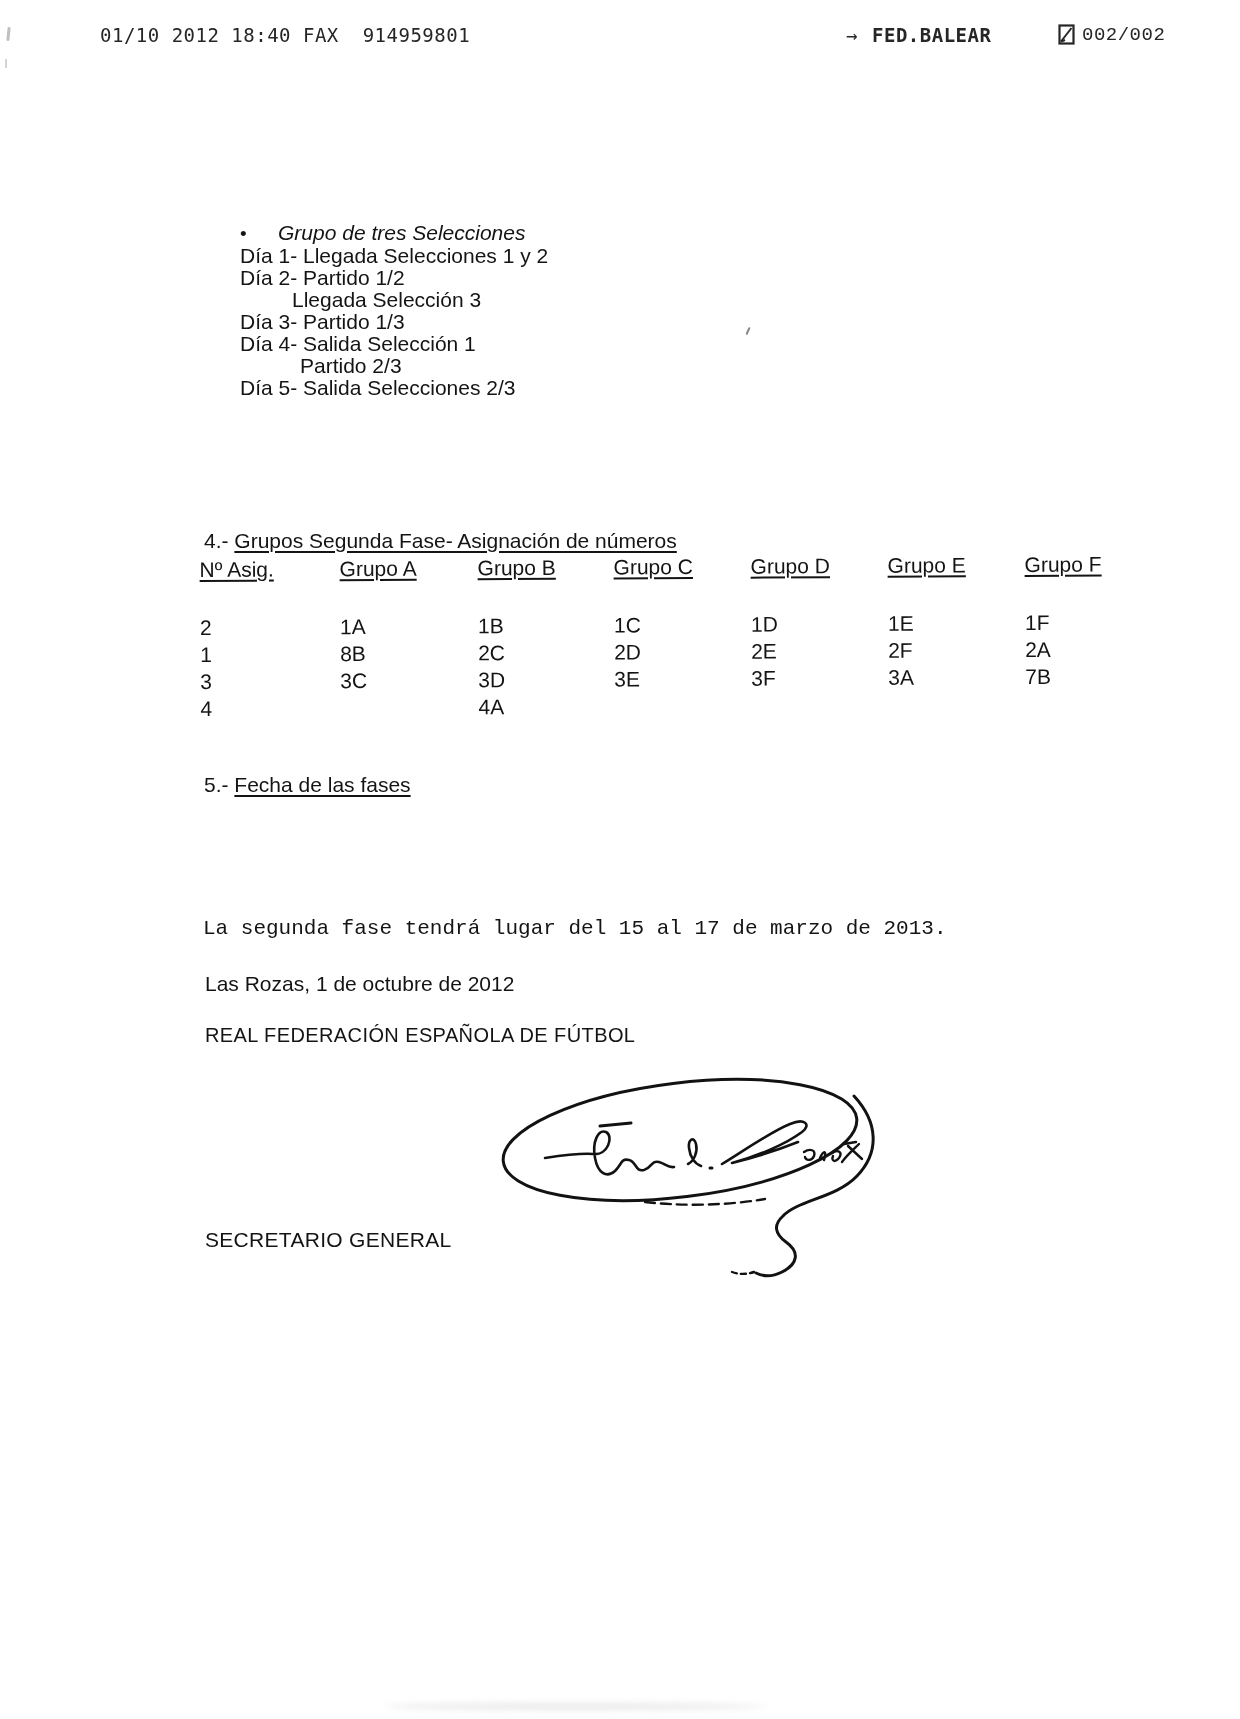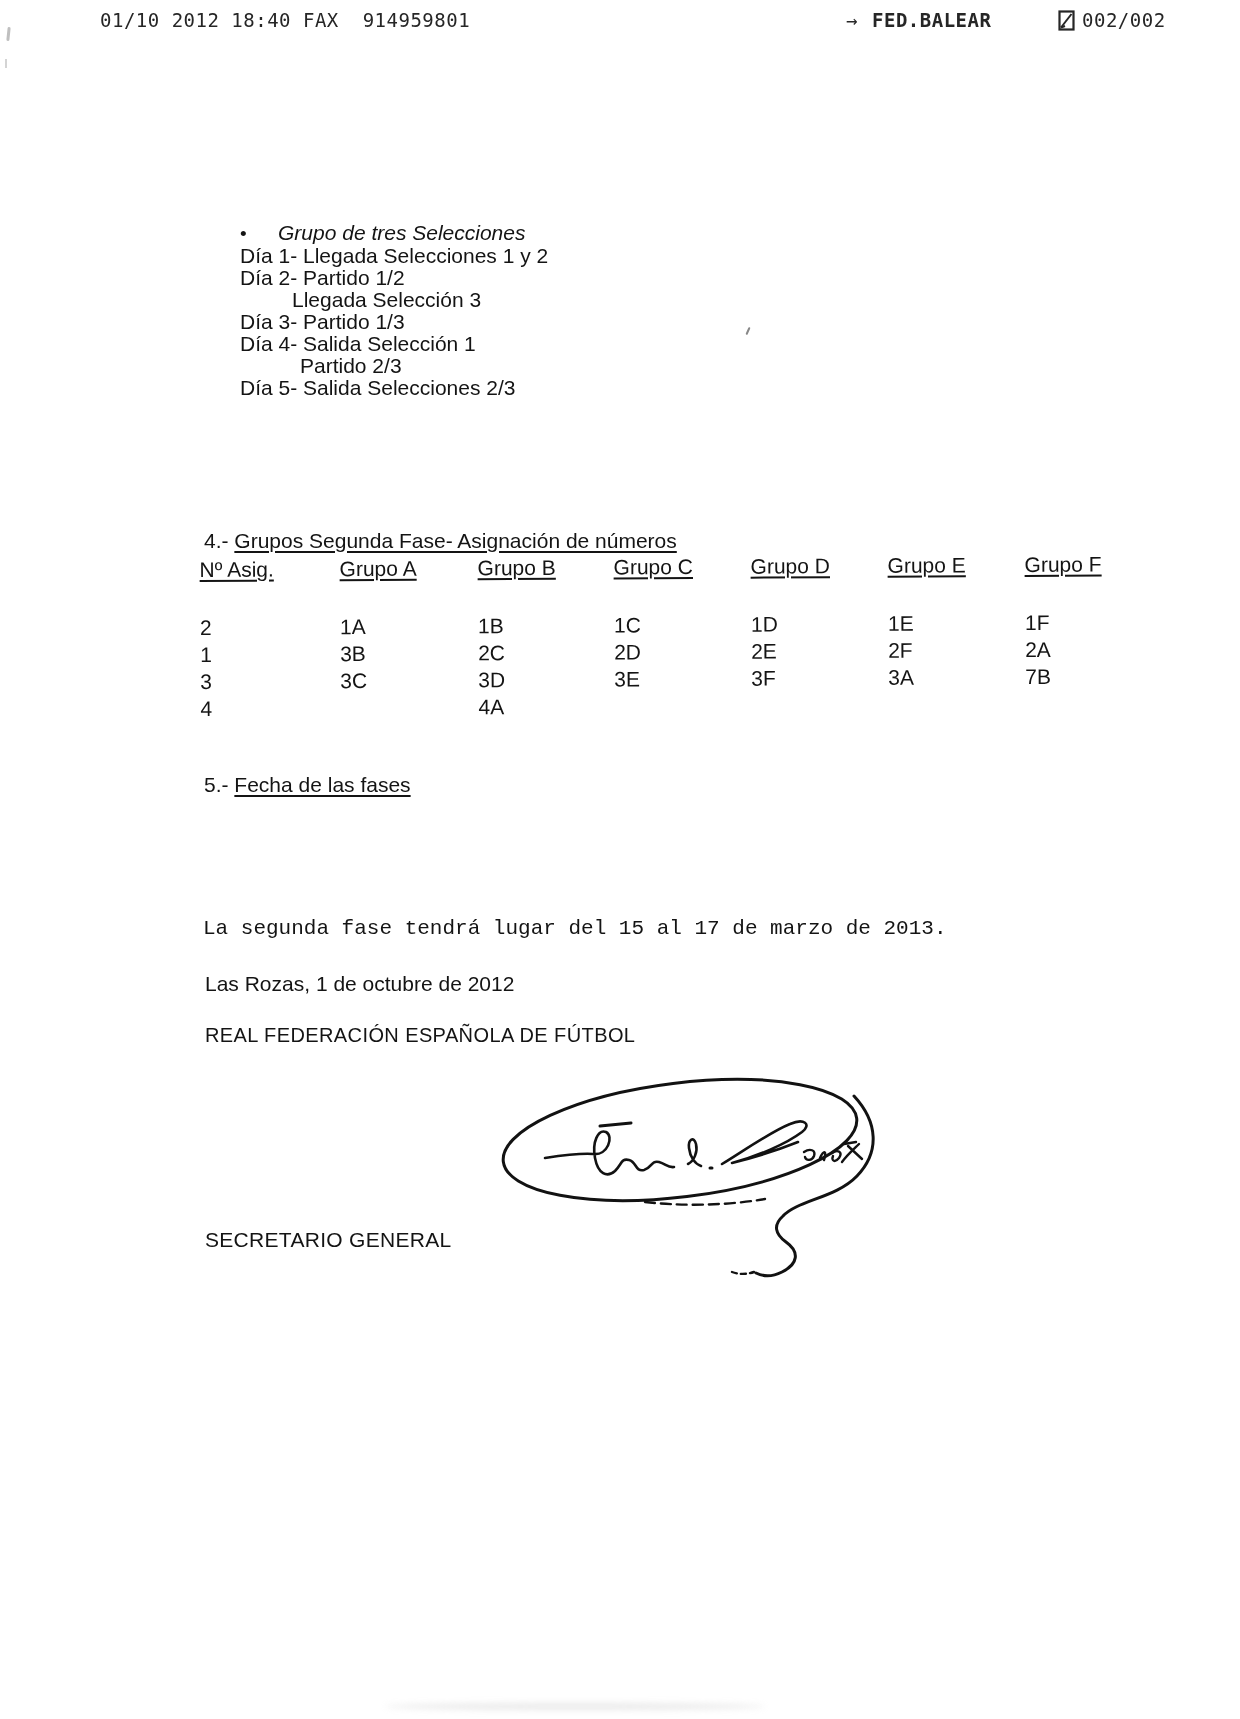--- a/index.html
+++ b/index.html
@@ -2,26 +2,26 @@
 <html><head>
 <meta charset="utf-8">
 <style>
   html,body { margin:0; padding:0; background:#e8e8e8; }
   .page {
     position:relative; width:1240px; height:1719px; margin:0 auto;
     background:#ffffff; overflow:hidden;
     font-family:"Liberation Sans", sans-serif; color:#141414;
   }
   
-  .fax-header { position:absolute; top:9px; left:0; width:100%; height:26px;
+  .fax-header { position:absolute; top:24px; left:0; width:100%; height:26px;
     font-family:"DejaVu Sans Mono", monospace; font-size:19px; color:#262626; }
   .fax-left   { position:absolute; left:100px; top:0; white-space:pre; letter-spacing:0.5px; }
   .fax-arrow  { position:absolute; left:846px; top:0; }
   .fax-to     { position:absolute; left:872px; top:0; letter-spacing:0.5px;font-weight:bold; }
-  .fax-pages  { position:absolute; left:1058px; top:0; display:flex; align-items:center; gap:7px; }
+  .fax-pages  { position:absolute; left:1058px; top:0; display:flex; gap:7px;font-family:Liberation Mono, monospace; }
   .page-icon  { display:inline-block; width:17px; height:21px; }
   .fax-count  { letter-spacing:0.5px; }
 
   
   .schedule { position:absolute; left:240px; top:222px; font-size:21px; line-height:22px; }
   .sched-title { font-style:italic; }
   .sched-bullet { display:inline-block; width:38px; font-style:normal; font-size:19px; }
   .ind-1 { padding-left:52px; }
   .ind-2 { padding-left:60px; }
 
@@ -112,21 +112,21 @@
       <span>2</span>
       <span>1A</span>
       <span>1B</span>
       <span>1C</span>
       <span>1D</span>
       <span>1E</span>
       <span>1F</span>
     </div>
     <div class="trow">
       <span>1</span>
-      <span>3B</span>
+      <span>8B</span>
       <span>2C</span>
       <span>2D</span>
       <span>2E</span>
       <span>2F</span>
       <span>2A</span>
     </div>
     <div class="trow">
       <span>3</span>
       <span>3C</span>
       <span>3D</span>

